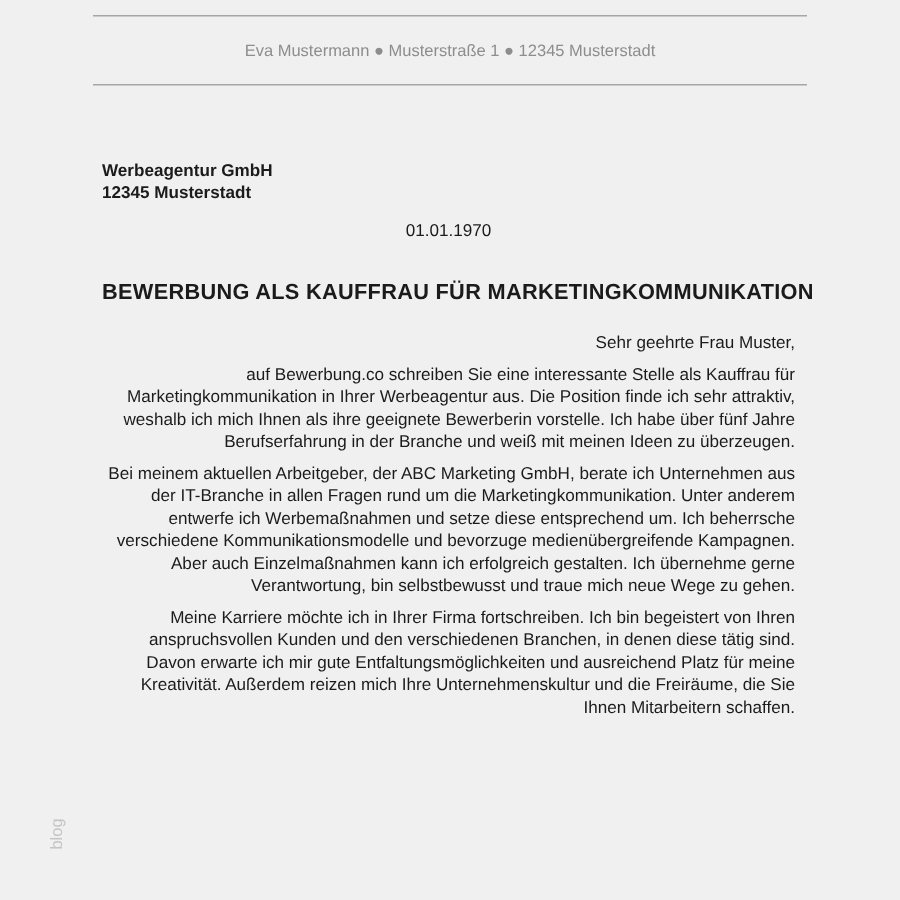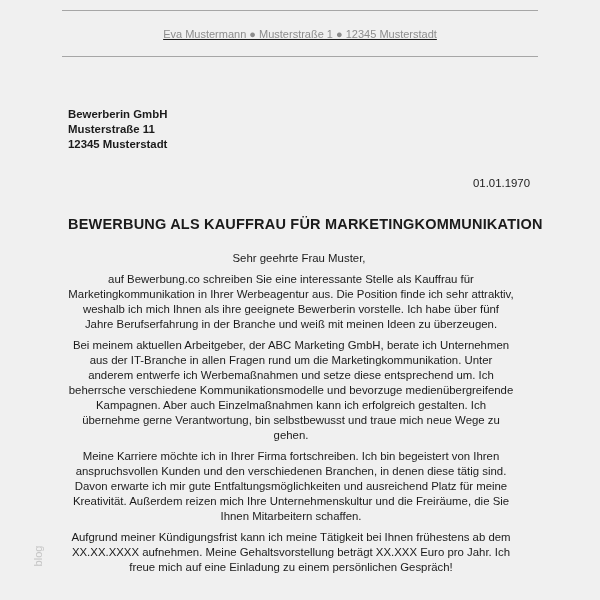--- a/index.html
+++ b/index.html
@@ -10,21 +10,20 @@
     width: 600px;
     height: 600px;
     background: #f0f0f0;
     font-family: "Liberation Sans", sans-serif;
     color: #1b1b1b;
     overflow: hidden;
     position: relative;
   }
   .header {
     margin: 0 62px;
-    text-decoration: underline;
   }
   .rule {
     border: none;
     border-top: 1px solid #a6a6a6;
     height: 0;
     margin: 0;
   }
   .rule-top { margin-top: 10px; }
   .rule-bottom { margin-top: 15px; }
   .header-line {
@@ -39,39 +38,39 @@
   .content {
     margin: 0 70px 0 68px;
     font-size: 11.4px;
     line-height: 15px;
   }
   .recipient {
     margin-top: 50px;
     font-weight: bold;
   }
   .date {
-    text-align: right;
-    margin-top: 24px;
+    text-align: center;
+    margin-top: 10px;
   }
   .subject {
     font-size: 14.5px;
     font-weight: bold;
     margin: 24px 0 6px 0;
     white-space: nowrap;
     letter-spacing: 0.2px;
     line-height: 18px;
   }
   .salutation {
     margin: 18px 0 0 0;
   }
   p.para {
-    margin: 6px 16px 0 0;
+    margin: 6px 0 0 0;
   }
   p.para, .salutation {
-    text-align: center;
+    text-align: right;
   }
   .watermark {
     position: absolute;
     left: 28px;
     top: 550px;
     color: #c4c4c4;
     font-size: 11px;
     transform: rotate(-90deg);
     transform-origin: center center;
   }
@@ -83,33 +82,31 @@
 
   <div class="header">
     <hr class="rule rule-top">
     <div class="header-line header-line1">Eva Mustermann ● Musterstraße 1 ● 12345 Musterstadt</div>
     <hr class="rule rule-bottom">
   </div>
 
   <div class="content">
 
     <div class="recipient">
-      <div>Bewerberin GmbH</div>
-      <div>Musterstraße 11</div>
+      <div>Werbeagentur GmbH</div>
       <div>12345 Musterstadt</div>
     </div>
 
     <div class="date">01.01.1970</div>
 
     <div class="subject">BEWERBUNG ALS KAUFFRAU FÜR MARKETINGKOMMUNIKATION</div>
 
     <p class="salutation">Sehr geehrte Frau Muster,</p>
 
     <p class="para">auf Bewerbung.co schreiben Sie eine interessante Stelle als Kauffrau für Marketingkommunikation in Ihrer Werbeagentur aus. Die Position finde ich sehr attraktiv, weshalb ich mich Ihnen als ihre geeignete Bewerberin vorstelle. Ich habe über fünf Jahre Berufserfahrung in der Branche und weiß mit meinen Ideen zu überzeugen.</p>
     <p class="para">Bei meinem aktuellen Arbeitgeber, der ABC Marketing GmbH, berate ich Unternehmen aus der IT-Branche in allen Fragen rund um die Marketingkommunikation. Unter anderem entwerfe ich Werbemaßnahmen und setze diese entsprechend um. Ich beherrsche verschiedene Kommunikationsmodelle und bevorzuge medienübergreifende Kampagnen. Aber auch Einzelmaßnahmen kann ich erfolgreich gestalten. Ich übernehme gerne Verantwortung, bin selbstbewusst und traue mich neue Wege zu gehen.</p>
     <p class="para">Meine Karriere möchte ich in Ihrer Firma fortschreiben. Ich bin begeistert von Ihren anspruchsvollen Kunden und den verschiedenen Branchen, in denen diese tätig sind. Davon erwarte ich mir gute Entfaltungsmöglichkeiten und ausreichend Platz für meine Kreativität. Außerdem reizen mich Ihre Unternehmenskultur und die Freiräume, die Sie Ihnen Mitarbeitern schaffen.</p>
-    <p class="para">Aufgrund meiner Kündigungsfrist kann ich meine Tätigkeit bei Ihnen frühestens ab dem XX.XX.XXXX aufnehmen. Meine Gehaltsvorstellung beträgt XX.XXX Euro pro Jahr. Ich freue mich auf eine Einladung zu einem persönlichen Gespräch!</p>
 
   </div>
 
   <div class="watermark">blog</div>
 
 </div>
 
 </body></html>

